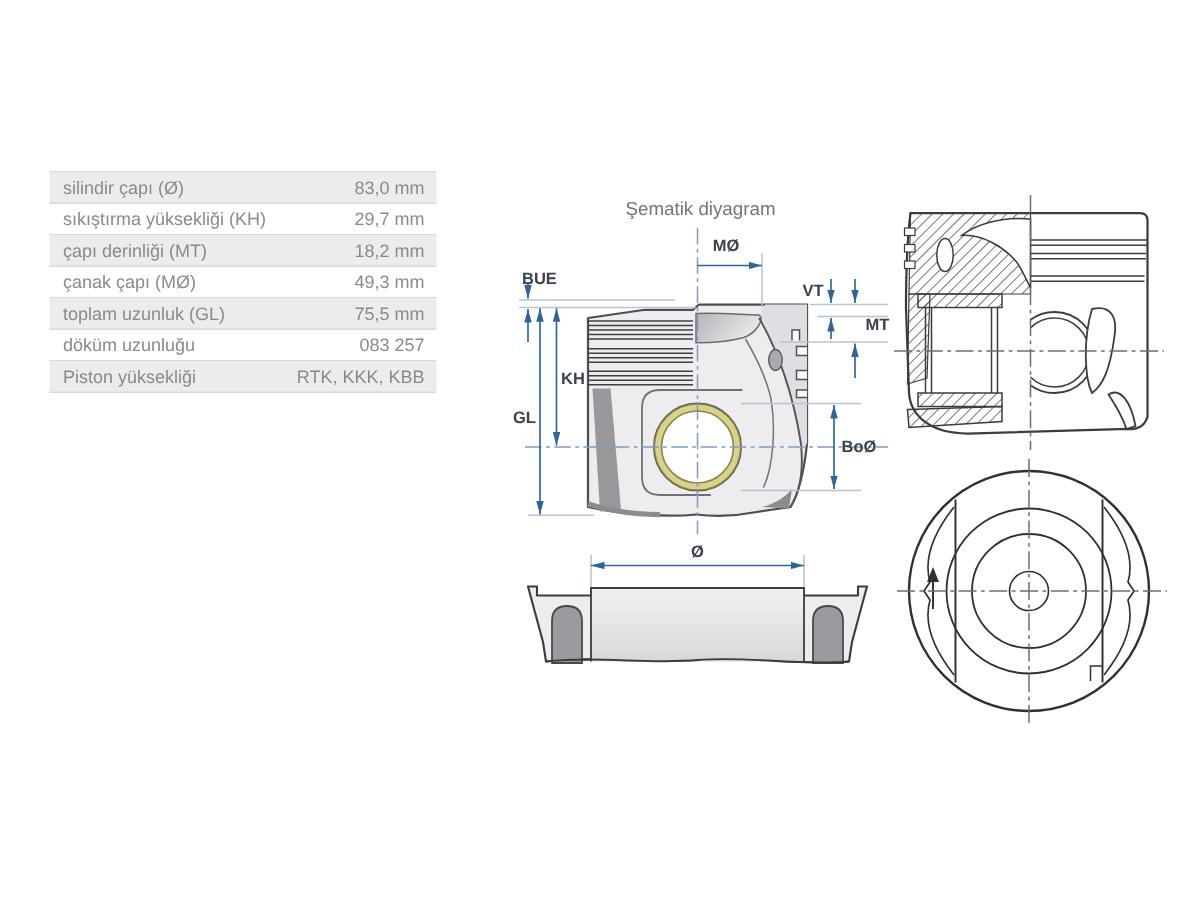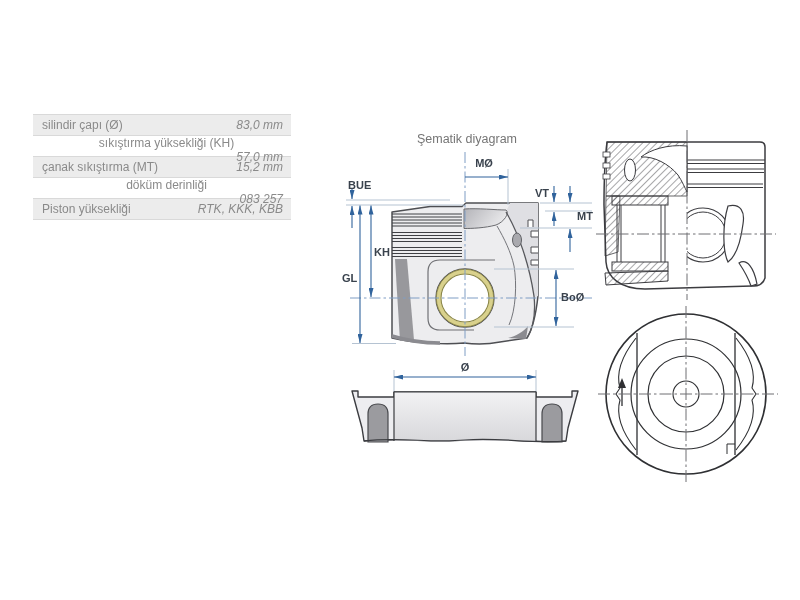--- a/index.html
+++ b/index.html
@@ -8,50 +8,58 @@
   :root{
     --dim:#30639c; --ext:#b5c3d2; --cl:#7f9dc4; --dimtext:#39424d; --ttitle:#757575;
     --ink:#3c3c40; --pfill:#ededef; --pline:#4e4f53; --dkgray:#98989c;
     --yellow:#d9d18c; --yedge:#8a8647;
     --todd:#ececec; --teven:#ffffff; --tborder:#d9d9d9; --ttext:#8a8a8a;
   }
   #spec-table{position:absolute;left:33px;top:114px;width:258px;
               border-top:1px solid var(--tborder);}
   .trow{display:flex;align-items:center;height:20px;border-bottom:1px solid var(--tborder);
         font-size:12px;color:var(--ttext);}
-  .trow.odd{background:var(--todd);gap:48px;} .trow.even{background:var(--teven);flex-direction:column;}
+  .trow.odd{background:var(--todd);gap:48px;} .trow.even{background:var(--teven);}
   .tlabel{padding-left:9px;white-space:nowrap;}
-  .tvalue{margin-left:auto;padding-right:8px;white-space:nowrap;font-style:italic;}
+  .tvalue{margin-left:auto;padding-right:8px;white-space:nowrap;}
   svg{position:absolute;left:0;top:0;}
   .ext{stroke:var(--ext);stroke-width:1;fill:none;}
   .dim{stroke:var(--dim);stroke-width:1.1;fill:none;}
   .cl{stroke:var(--cl);stroke-width:1;fill:none;stroke-dasharray:11 3 2.5 3;}
   .cld{stroke:#6e6e72;stroke-width:1;fill:none;stroke-dasharray:12 3 2.5 3;}
   .dimlabel{fill:var(--dimtext);font-weight:bold;font-size:11px;}
   .title{fill:var(--ttitle);font-size:12.5px;}
   #arrow path{fill:var(--dim);}
 </style>
 </head>
 <body>
 
 <div id="spec-table">
     <div class="trow odd">
       <span class="tlabel">silindir çapı (Ø)</span>
       <span class="tvalue">83,0 mm</span>
     </div>
     <div class="trow even">
       <span class="tlabel">sıkıştırma yüksekliği (KH)</span>
-      <span class="tvalue">57,0 mm</span>
-    </div>
-    <div class="trow odd">
-      <span class="tlabel">çanak sıkıştırma (MT)</span>
-      <span class="tvalue">15,2 mm</span>
+      <span class="tvalue">29,7 mm</span>
+    </div>
+    <div class="trow odd">
+      <span class="tlabel">çapı derinliği (MT)</span>
+      <span class="tvalue">18,2 mm</span>
     </div>
     <div class="trow even">
-      <span class="tlabel">döküm derinliği</span>
+      <span class="tlabel">çanak çapı (MØ)</span>
+      <span class="tvalue">49,3 mm</span>
+    </div>
+    <div class="trow odd">
+      <span class="tlabel">toplam uzunluk (GL)</span>
+      <span class="tvalue">75,5 mm</span>
+    </div>
+    <div class="trow even">
+      <span class="tlabel">döküm uzunluğu</span>
       <span class="tvalue">083 257</span>
     </div>
     <div class="trow odd">
       <span class="tlabel">Piston yüksekliği</span>
       <span class="tvalue">RTK, KKK, KBB</span>
     </div>
   </div>
 
 <svg width="800" height="600" viewBox="0 0 800 600">
   <defs>

